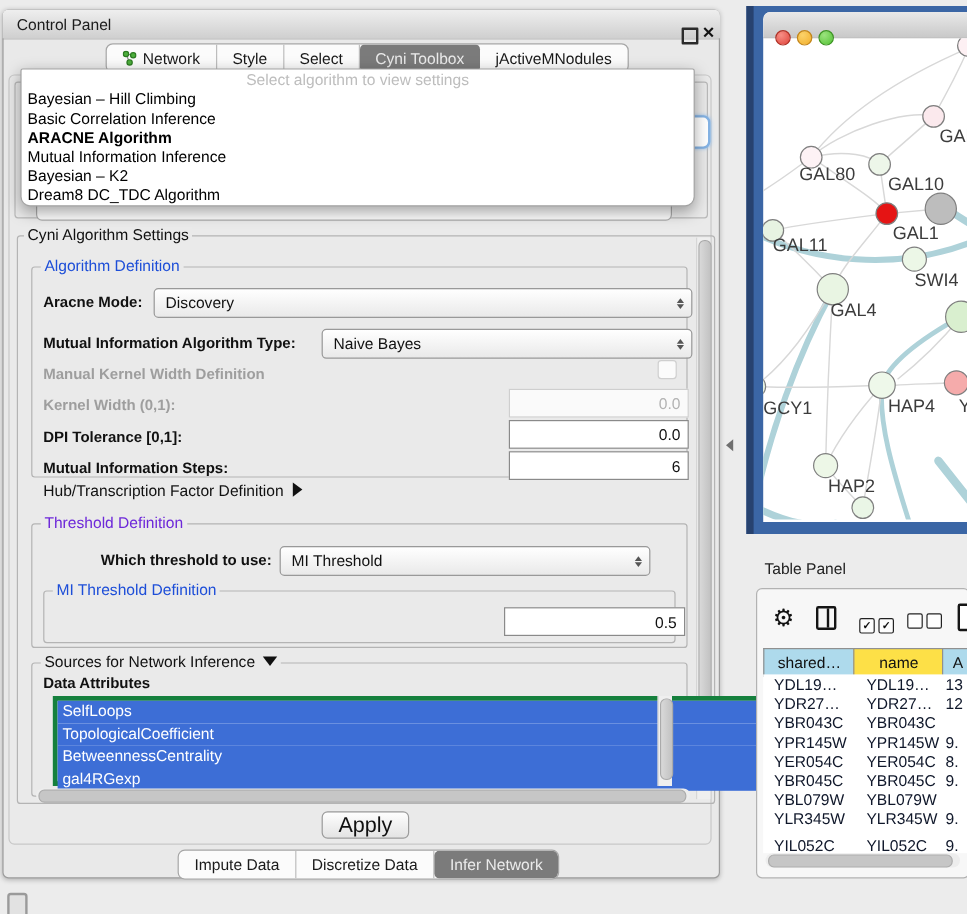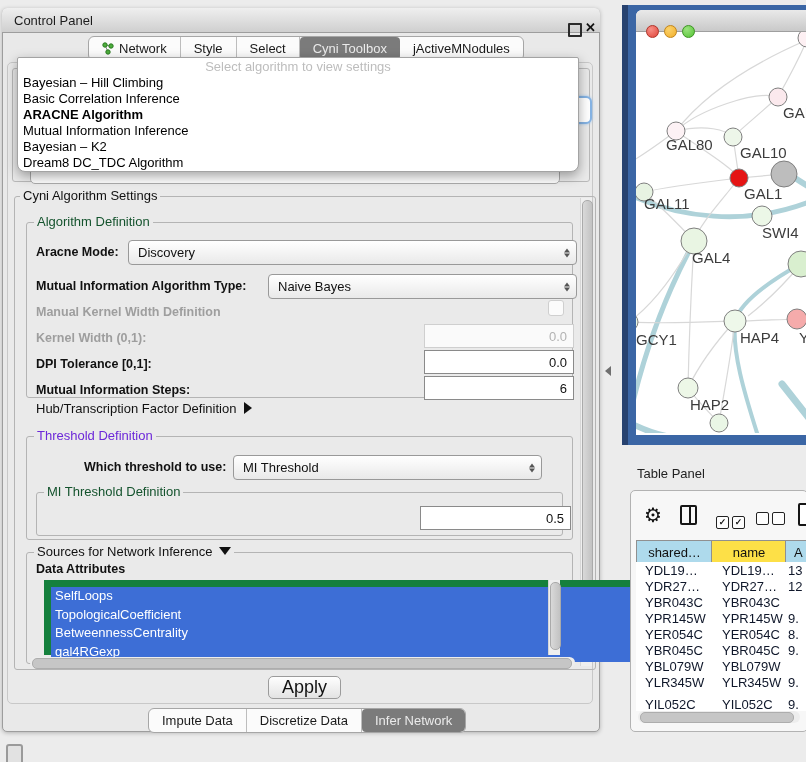--- a/index.html
+++ b/index.html
@@ -36,21 +36,21 @@
   
   .popup{left:17px;top:57px;width:562px;height:115px;background:#fff;border:1px solid #a3a3a3;
          border-radius:2px 2px 8px 8px;box-shadow:0 4px 12px rgba(0,0,0,.35);overflow:hidden;}
   .popup-head{height:17px;line-height:17px;text-align:center;font-size:13px;color:#bdbdbd;}
   .popup-item{height:16px;line-height:16px;font-size:13px;padding-left:5px;color:#000;}
   .popup-item.bold{font-weight:bold;}
 
   
   .group{border:1px solid #b4b4b4;border-radius:3px;}
   .legend{position:absolute;font-size:13px;background:#eaeaea;padding:0 3px;line-height:14px;}
-  .legend.blue{color:#14532d;}
+  .legend.blue{color:#1d4ed8;}
   .legend.green{color:#6d28d9;}
 
   .lbl{position:absolute;font-size:12.5px;font-weight:bold;color:#111;white-space:nowrap;}
   .lbl.dis{color:#9e9e9e;}
   .plain{font-weight:normal;font-size:13px;}
 
   .combo{position:absolute;background:linear-gradient(#ffffff,#e9e9e9);border:1px solid #999;
          border-radius:4px;font-size:13px;display:flex;align-items:center;padding-left:9px;}
   .stepper{position:absolute;right:6px;top:50%;transform:translateY(-50%);display:flex;flex-direction:column;gap:1px;}
   .stepper i{width:0;height:0;border-left:3.5px solid transparent;border-right:3.5px solid transparent;display:block;}
@@ -60,21 +60,21 @@
   .field{position:absolute;background:#fff;border:1px solid #8a8a8a;font-size:13px;
          display:flex;align-items:center;justify-content:flex-end;padding-right:6px;}
   .field.dis{background:#fafafa;border-color:#cfcfcf;color:#b3b3b3;}
   .checkbox{position:absolute;width:14px;height:14px;border:1px solid #cfcfcf;border-radius:3px;background:#fbfbfb;}
 
   .arrow-right{display:inline-block;width:0;height:0;border-top:6px solid transparent;
                border-bottom:6px solid transparent;border-left:8px solid #111;margin-left:8px;vertical-align:-1px;}
   .arrow-down{display:inline-block;width:0;height:0;border-left:6px solid transparent;
               border-right:6px solid transparent;border-top:8px solid #111;margin-left:6px;vertical-align:1px;}
 
-  .attr-list{left:44px;top:580px;width:595px;height:75px;background:#fff;border:7px solid #15803d;}
+  .attr-list{left:44px;top:580px;width:595px;height:75px;background:#fff;border:4px solid #15803d;}
   .attr-row{height:18.7px;line-height:18.7px;background:#3d6ed6;color:#fff;font-size:13px;padding-left:4px;}
   .vsb{background:#efefef;border-left:1px solid #d6d6d6;}
   .vsb .thumb{position:absolute;left:1px;width:9px;background:linear-gradient(90deg,#d9d9d9,#c2c2c2);
               border:1px solid #aaa;border-radius:5px;}
   .hsb{background:#ededed;border-radius:6px;}
   .hsb .thumb{position:absolute;top:1px;height:9px;background:#c6c6c6;border:1px solid #adadad;border-radius:5px;}
 
   .btn{position:absolute;background:linear-gradient(#fefefe,#e3e3e3);border:1px solid #9b9b9b;border-radius:5px;
        font-size:18px;display:flex;align-items:center;justify-content:center;}
 

